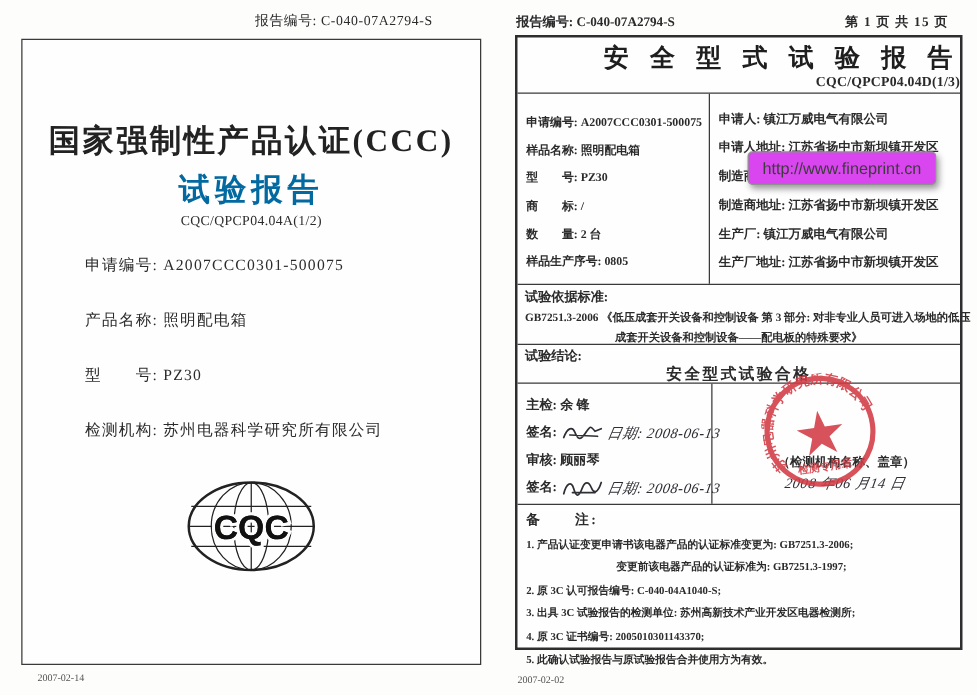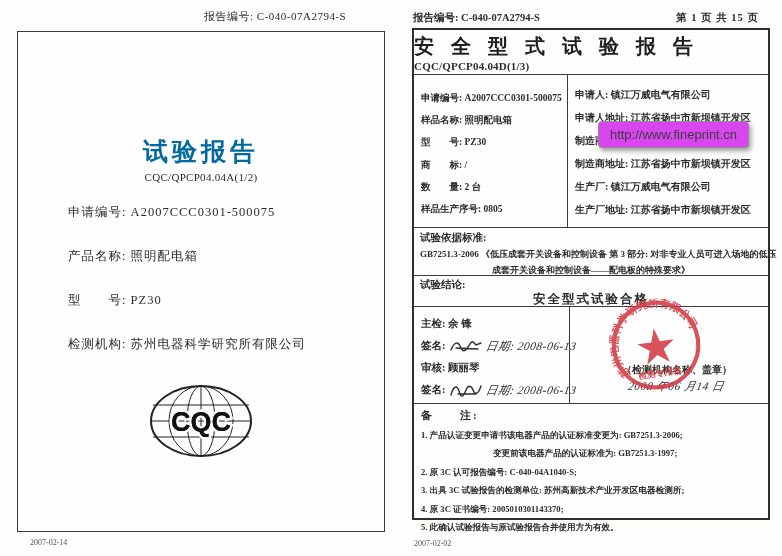--- a/index.html
+++ b/index.html
@@ -28,21 +28,21 @@
   .l-footer { position:absolute; left:30px; top:538px; font-size:8px; color:#555; }
   
   .r-reportno { position:absolute; left:413px; top:11px; font-size:10.5px; font-weight:600; }
   .r-pageinfo { position:absolute; left:676px; top:11px; font-size:10.5px; font-weight:600; letter-spacing:1px; }
   .rtable {
     position:absolute; left:412px; top:28px; width:358px; height:492px;
     border:2px solid #2e2e2e; background:#fefefe;
   }
   .rrow { position:absolute; left:0; width:100%; border-top:1.3px solid #3a3a3a; }
   .rrow.first { border-top:none; }
-  .r-title-row { top:0; height:44px; text-align:left; }
+  .r-title-row { top:0; height:44px; text-align:right; }
   .r-title { font-size:20px; font-weight:700; letter-spacing:6px; margin-top:3px; color:#1e1e1e; }
   .r-doccode { font-size:11px; font-weight:700; letter-spacing:.2px; }
   .r-info-row { top:44px; height:153px; }
   .r-info-left { position:absolute; left:0; top:0; width:153px; height:100%;
     padding:12px 4px 6px 7px; display:flex; flex-direction:column; justify-content:space-around; }
   .r-info-left .ln { font-size:9.5px; font-weight:600; white-space:nowrap; }
   .r-vline1 { position:absolute; left:153px; top:0; width:0; height:100%; border-left:1.3px solid #3a3a3a; }
   .r-info-right { position:absolute; left:154px; top:0; width:203px; height:100%;
     padding:8px 2px 6px 7px; display:flex; flex-direction:column; justify-content:space-around; }
   .r-info-right .ln { font-size:10px; font-weight:600; white-space:nowrap; }
@@ -81,20 +81,21 @@
   .seal-svg-text { font-family:"Liberation Serif",serif; }
 </style>
 </head>
 <body>
 
 <div class="stage">
 
   <div class="l-reportno">报告编号: C-040-07A2794-S</div>
 
   <div class="lpage-box">
+    <div class="l-title">国家强制性产品认证(CCC)</div>
     <div class="l-title2">试验报告</div>
     <div class="l-doccode">CQC/QPCP04.04A(1/2)</div>
 
     <div class="l-fields">
       <div class="l-field">申请编号: A2007CCC0301-500075</div>
       <div class="l-field">产品名称: 照明配电箱</div>
       <div class="l-field">型　　号: PZ30</div>
       <div class="l-field">检测机构: 苏州电器科学研究所有限公司</div>
     </div>
 

